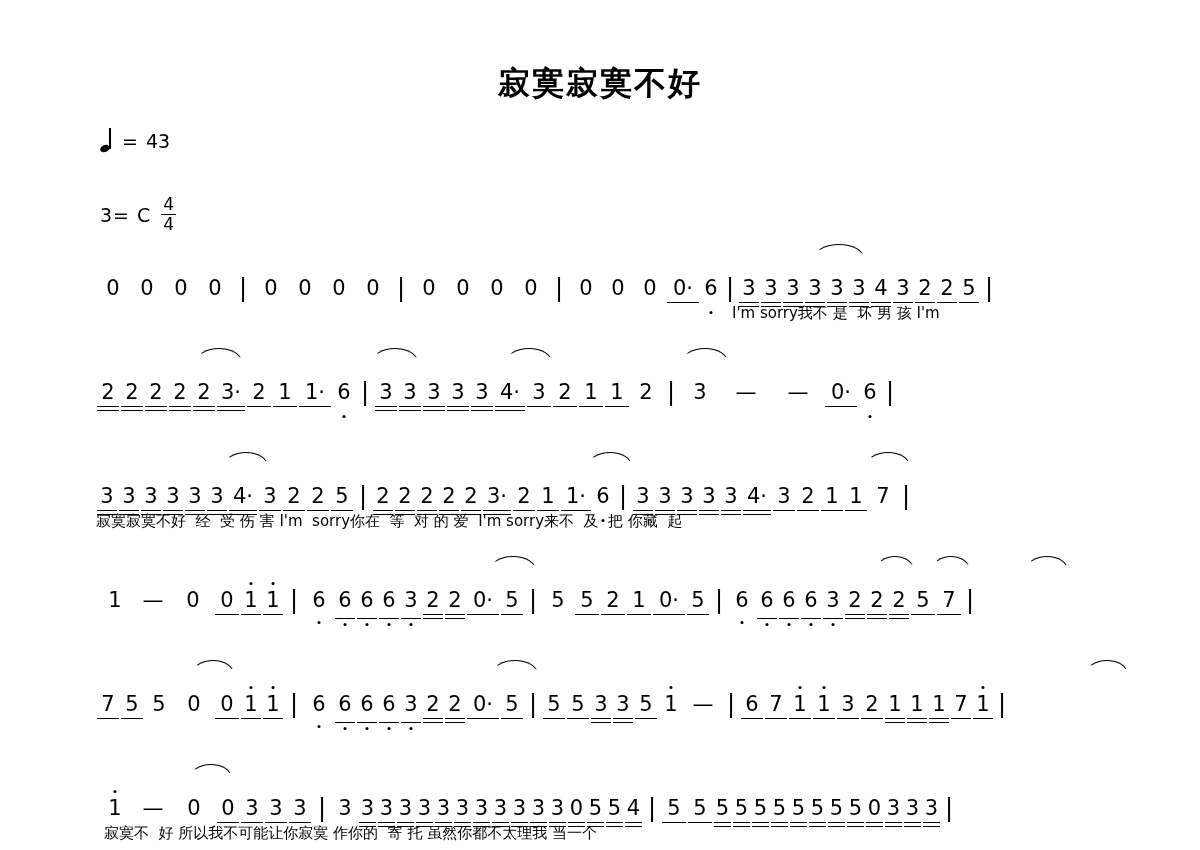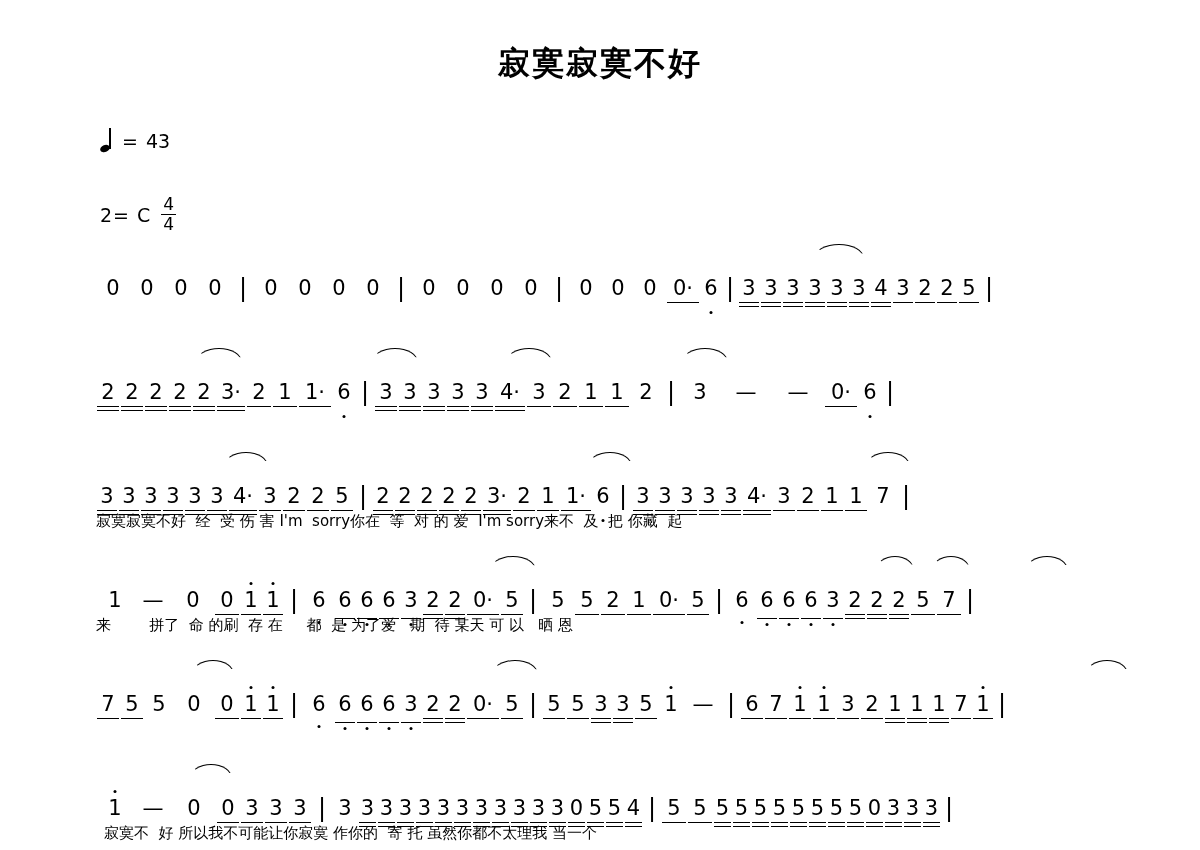--- a/index.html
+++ b/index.html
@@ -22,21 +22,21 @@
     box-sizing: border-box;
   }
 
   
   .title {
     text-align: center;
     font-size: 32px;
     font-weight: bold;
     letter-spacing: 2px;
     margin: 0;
-    padding-top: 42px;
+    padding-top: 62px;
     font-family: "DejaVu Sans", sans-serif;
   }
   .subtitle {
     text-align: center;
     font-size: 20px;
     margin: 14px 0 0 0;
     font-family: "DejaVu Sans", sans-serif;
   }
 
   .credits {
@@ -208,21 +208,21 @@
   <div class="tempo">
     <span class="quarter-note">
       <span class="head"></span>
         <span class="stem"></span>
     </span>
     <span class="eq">=</span>
     <span>43</span>
   </div>
 
   <div class="keysig">
-    <span class="kname">2= C</span>
+    <span class="kname">3= C</span>
     <span class="frac">
       <span class="num">4</span>
       <span class="den">4</span>
     </span>
   </div>
 
   <div class="rows">
 
     <div class="row">
       <div class="notes">
@@ -234,20 +234,21 @@
         <span class="bar" style="width:22px">|</span>
         <span class="n" style="width:32px">0</span><span class="n" style="width:32px">0</span><span class="n" style="width:32px">0</span>
         <span class="n u1" style="width:34px">0·</span><span class="n u1 ol" style="width:22px">6</span>
         <span class="bar" style="width:16px">|</span>
         <span class="n u2" style="width:22px">3</span><span class="n u2" style="width:22px">3</span><span class="n u2" style="width:22px">3</span><span class="n u2" style="width:22px">3</span>
         <span class="n u2" style="width:22px">3</span><span class="n u2" style="width:22px">3</span><span class="n u2" style="width:22px">4</span>
         <span class="n u1" style="width:22px">3</span><span class="n u1" style="width:22px">2</span><span class="n u1" style="width:22px">2</span><span class="n u1" style="width:22px">5</span>
         <span class="bar" style="width:18px">|</span>
         <span class="slur" style="left:718px;width:48px"></span>
       </div>
+      <div class="lyrics" style="padding-left:636px">I'm sorry我不 是  坏 男 孩 I'm</div>
     </div>
 
     <div class="row">
       <div class="notes">
         <span class="n u2" style="width:24px">2</span><span class="n u2" style="width:24px">2</span><span class="n u2" style="width:24px">2</span><span class="n u2" style="width:24px">2</span>
         <span class="n u2" style="width:24px">2</span><span class="n u2" style="width:30px">3·</span>
         <span class="n u1" style="width:26px">2</span><span class="n u1" style="width:26px">1</span>
         <span class="n u1" style="width:34px">1·</span><span class="n u1 ol" style="width:24px">6</span>
         <span class="bar" style="width:18px">|</span>
         <span class="n u2" style="width:24px">3</span><span class="n u2" style="width:24px">3</span><span class="n u2" style="width:24px">3</span><span class="n u2" style="width:24px">3</span>
@@ -306,21 +307,20 @@
         <span class="n ol" style="width:28px">6</span>
         <span class="n u2 ol" style="width:22px">6</span><span class="n u2 ol" style="width:22px">6</span><span class="n u2 ol" style="width:22px">6</span>
         <span class="n u2 ol" style="width:22px">3</span><span class="n u2" style="width:22px">2</span><span class="n u2" style="width:22px">2</span><span class="n u2" style="width:22px">2</span>
         <span class="n u1" style="width:26px">5</span><span class="n u1" style="width:26px">7</span>
         <span class="bar" style="width:16px">|</span>
         <span class="slur" style="left:394px;width:44px"></span>
         <span class="slur" style="left:780px;width:36px"></span>
         <span class="slur" style="left:836px;width:36px"></span>
         <span class="slur" style="left:930px;width:40px"></span>
       </div>
-      <div class="lyrics">来        拼了  命 的刷  存 在     都  是 为了爱   期  待 某天 可 以   晒 恩</div>
     </div>
 
     <div class="row">
       <div class="notes">
         <span class="n u1" style="width:24px">7</span><span class="n u1" style="width:24px">5</span>
         <span class="n" style="width:30px">5</span><span class="n" style="width:40px">0</span>
         <span class="n u1" style="width:26px">0</span><span class="n u1 oh" style="width:22px">1</span><span class="n u1 oh" style="width:22px">1</span>
         <span class="bar" style="width:20px">|</span>
         <span class="n ol" style="width:30px">6</span>
         <span class="n u2 ol" style="width:22px">6</span><span class="n u2 ol" style="width:22px">6</span><span class="n u2 ol" style="width:22px">6</span>

